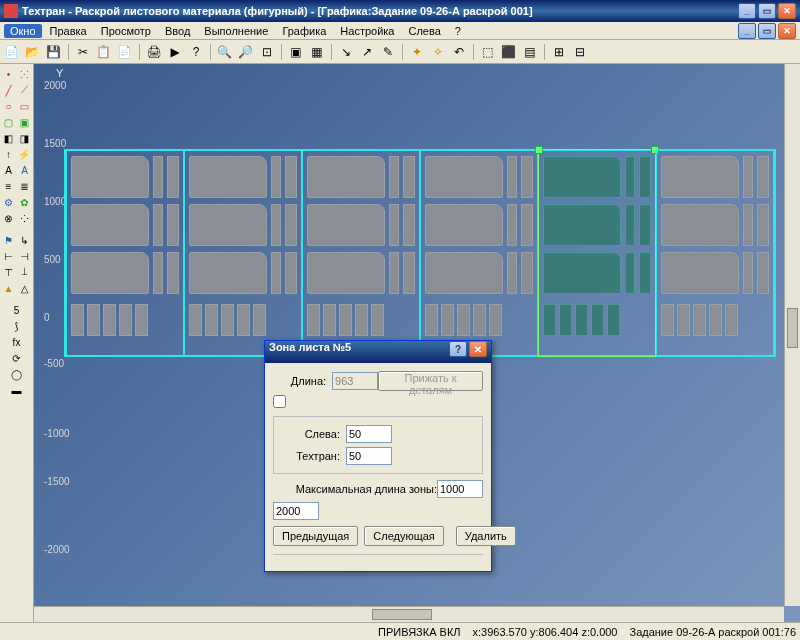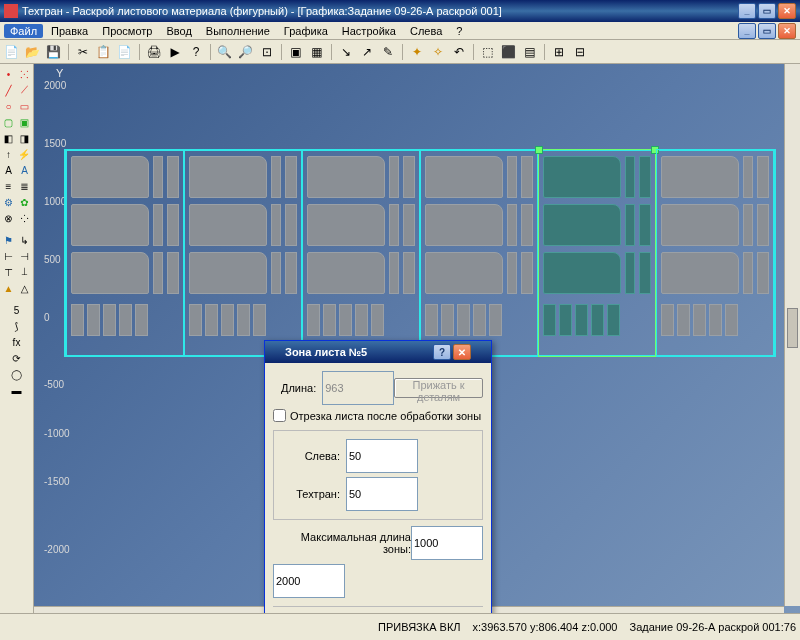--- a/index.html
+++ b/index.html
@@ -1,20 +1,20 @@
 <!DOCTYPE html>
 <html><head>
 <meta charset="utf-8">
 <style>
 * { margin: 0; padding: 0; box-sizing: border-box; font-family: Tahoma, sans-serif; font-size: 11px; }
 body { width: 800px; height: 640px; overflow: hidden; background: #ece9d8; position: relative; }
 
 .titlebar { height: 22px; background: linear-gradient(#0a246a, #3a6ea5, #0a246a); color: #fff; display: flex; align-items: center; padding: 0 4px; }
 .titlebar .icon { width: 14px; height: 14px; background: #d44; margin-right: 4px; }
-.titlebar .title { flex: 1; font-weight: normal; }
+.titlebar .title { flex: 1; font-weight: bold; }
 .win-btns { display: flex; gap: 2px; }
 .win-btn { width: 18px; height: 16px; background: linear-gradient(#c7d6ee,#98b5e2); border: 1px solid #2c5aa0; border-radius: 2px; display:flex;align-items:center;justify-content:center;font-size:9px;color:#1a3a6e;font-weight:bold; }
 .win-btn.close { background: linear-gradient(#f5a07a,#e8613b); color:#fff; border-color:#a63; }
 
 .menubar { height: 18px; background: #ece9d8; display: flex; align-items: center; padding: 0 4px; gap: 2px; border-bottom: 1px solid #aca899; }
 .menubar span { padding: 1px 6px; cursor: default; }
 .menubar span.active { background: #316ac5; color: #fff; border-radius: 2px; }
 
 .toolbar { height: 24px; background: #ece9d8; border-bottom: 1px solid #aca899; display: flex; align-items: center; padding: 0 3px; gap: 3px; }
 .tb-btn { width: 18px; height: 18px; display: flex; align-items: center; justify-content: center; border: 1px solid transparent; font-size: 12px; }
@@ -35,60 +35,60 @@
 .zone.sel { border-color: #6eff6e; }
 .zone.sel::before, .zone.sel::after { content:''; position:absolute; width:6px; height:6px; background:#6eff6e; border:1px solid #2a6; }
 .zone.sel::before { left:-4px; top:-4px; }
 .zone.sel::after { right:-4px; top:-4px; }
 .part { position: absolute; background: #8a8f95; border: 1px solid #9aa0a6; border-radius: 2px 8px 2px 2px; }
 .part.sel { background: #3a7a78; border-color:#4a9a98; }
 .smallpart { position:absolute; background:#8a8f95; border:1px solid #9aa0a6; }
 .smallpart.sel { background:#3a7a78; border-color:#4a9a98; }
 
 .dialog { position: absolute; left: 264px; top: 340px; width: 228px; background: #ece9d8; border: 1px solid #0831d9; box-shadow: 2px 2px 6px rgba(0,0,0,0.4); }
-.dlg-title { height: 22px; background: linear-gradient(#3a6ea5,#0a246a); color:#fff; display:flex; align-items:center; padding:0 20px; font-weight:bold; }
+.dlg-title { height: 22px; background: linear-gradient(#3a6ea5,#0a246a); color:#fff; display:flex; align-items:flex-start; padding:0 4px; font-weight:bold; }
 .dlg-title .t { flex:1; }
 .dlg-title .hb { width:18px;height:16px;background:linear-gradient(#c7d6ee,#98b5e2);border:1px solid #2c5aa0;border-radius:2px;display:flex;align-items:center;justify-content:center;font-size:10px;color:#1a3a6e;font-weight:bold;margin-left:2px; }
 .dlg-title .hb.close { background:linear-gradient(#f5a07a,#e8613b);color:#fff;border-color:#a63; }
 .dlg-body { padding: 8px; }
 .dlg-row { display:flex; align-items:center; margin-bottom:4px; }
 .dlg-label { width: 60px; text-align:right; margin-right:6px; }
 .dlg-label-wide { flex:1; text-align:right; }
-.dlg-input { width: 72px; height:18px; border:1px solid #7f9db9; background:#fff; padding:16px 2px; }
+.dlg-input { width: 46px; height:18px; border:1px solid #7f9db9; background:#fff; padding:0 2px; }
 .dlg-input.ro { background:#ece9d8; color:#888; }
 .dlg-btn { height:20px; padding:0 8px; background:#ece9d8; border:1px solid #888; border-radius:2px; box-shadow: inset 1px 1px #fff; }
 .dlg-btn.dis { color:#999; }
 .dlg-group { border:1px solid #bbb; padding:8px 6px 4px; margin:6px 0; position:relative; }
 .dlg-group-title { position:absolute; top:-7px; left:6px; background:#ece9d8; padding:0 3px; font-size:10px; }
 .dlg-check { display:flex; align-items:center; gap:4px; margin:4px 0 8px; }
 .dlg-check input { width:13px; height:13px; }
 .dlg-buttons { display:flex; justify-content:flex-start; gap:6px; margin-top:6px; }
 .dlg-buttons.center { justify-content:center; }
 
-.statusbar { position:absolute; bottom:0; left:0; right:0; height:27px; background:#ece9d8; border-top:1px solid #aca899; display:flex; align-items:center; justify-content:flex-end; padding:0 4px; gap:12px; font-size:10px; }
+.statusbar { position:absolute; bottom:0; left:0; right:0; height:18px; background:#ece9d8; border-top:1px solid #aca899; display:flex; align-items:center; justify-content:flex-end; padding:0 4px; gap:12px; font-size:10px; }
 
 .scroll-v { position:absolute; right:0; top:0; bottom:16px; width:16px; background:#e8e5d8; border-left:1px solid #aca899; }
 .scroll-h { position:absolute; left:0; right:16px; bottom:0; height:16px; background:#e8e5d8; border-top:1px solid #aca899; }
 .scroll-thumb { position:absolute; background:#c8c4b8; border:1px solid #888; }
 </style>
 </head>
 <body>
 
 <div class="titlebar">
   <div class="icon"></div>
   <div class="title">Техтран - Раскрой листового материала (фигурный) - [Графика:Задание 09-26-А раскрой 001]</div>
   <div class="win-btns">
     <div class="win-btn">_</div>
     <div class="win-btn">▭</div>
     <div class="win-btn close">✕</div>
   </div>
 </div>
 
 <div class="menubar">
-  <span class="active">Файл</span>
+  <span class="active">Окно</span>
   <span>Правка</span>
   <span>Просмотр</span>
   <span>Ввод</span>
   <span>Выполнение</span>
   <span>Графика</span>
   <span>Настройка</span>
   <span>Слева</span>
   <span>?</span>
   <div style="flex:1"></div>
   <div class="win-btns">
@@ -202,21 +202,21 @@
     <div class="tool">▬</div>
   </div>
 
   <div class="canvas-wrap">
     <div class="axis-label" style="left:22px;top:3px">Y</div>
     <div class="y-tick" style="top:16px">2000</div>
     <div class="y-tick" style="top:74px">1500</div>
     <div class="y-tick" style="top:132px">1000</div>
     <div class="y-tick" style="top:190px">500</div>
     <div class="y-tick" style="top:248px">0</div>
-    <div class="y-tick" style="top:315px">-500</div>
+    <div class="y-tick" style="top:294px">-500</div>
     <div class="y-tick" style="top:364px">-1000</div>
     <div class="y-tick" style="top:412px">-1500</div>
     <div class="y-tick" style="top:480px">-2000</div>
 
     <div class="x-tick" style="left:30px">0</div>
     <div class="x-tick" style="left:88px">500</div>
     <div class="x-tick" style="left:146px">1000</div>
     <div class="x-tick" style="left:204px">1500</div>
     <div class="x-tick" style="left:262px">2000</div>
     <div class="x-tick" style="left:320px">2500</div>
@@ -344,39 +344,44 @@
   </div>
   <div class="dlg-body">
     <div class="dlg-row">
       <div class="dlg-label">Длина:</div>
       <input class="dlg-input ro" readonly="" value="963" style="">
       <div style="flex:1"></div>
       <button class="dlg-btn dis">Прижать к деталям</button>
     </div>
     <label class="dlg-check">
       <input type="checkbox" style="">
-      <span>Отрезка листа после обработки зоны</span>
     </label>
     <div class="dlg-group">
       <div class="dlg-row">
         <div class="dlg-label">Слева:</div>
         <input class="dlg-input" value="50" style="">
       </div>
       <div class="dlg-row">
         <div class="dlg-label">Техтран:</div>
         <input class="dlg-input" value="50" style="">
       </div>
     </div>
     <div class="dlg-row">
       <div class="dlg-label-wide">Максимальная длина зоны:</div>
       <input class="dlg-input" value="1000" style="">
     </div>
     <div class="dlg-row">
       <input class="dlg-input" value="2000" style="">
     </div>
+    <div class="dlg-buttons">
+      <button class="dlg-btn">Предыдущая</button>
+      <button class="dlg-btn">Следующая</button>
+      <div style="flex:1"></div>
+      <button class="dlg-btn">Удалить</button>
+    </div>
     <div style="height:1px;background:#bbb;margin:8px 0"></div>
   </div>
 </div>
 
 <div class="statusbar">
   <span>ПРИВЯЗКА ВКЛ</span>
   <span>x:3963.570 y:806.404 z:0.000</span>
   <span>Задание 09-26-А раскрой 001:76</span>
 </div>
 

